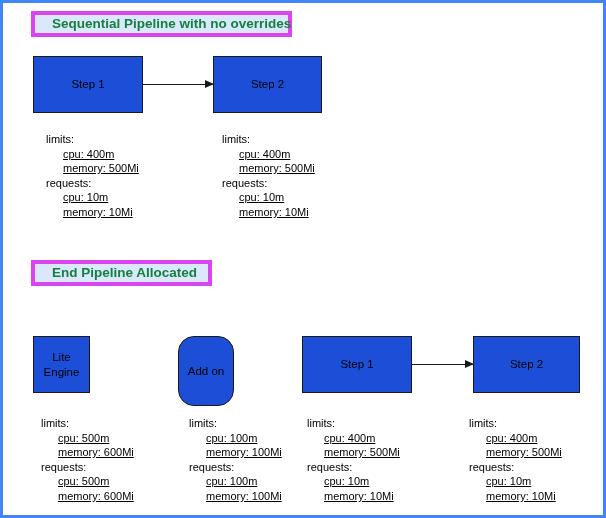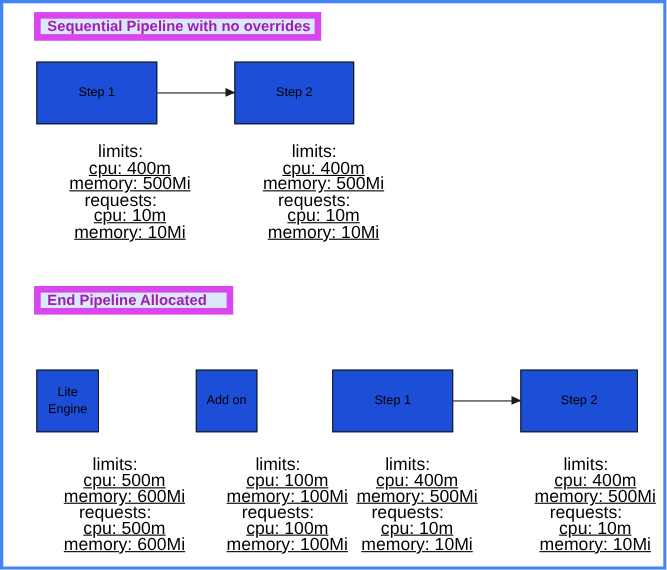--- a/index.html
+++ b/index.html
@@ -18,28 +18,28 @@
     box-sizing: border-box;
     background: #ffffff;
     border: 3px solid #4285f4;
     overflow: hidden;
   }
   
   .banner {
     position: absolute;
     box-sizing: border-box;
     background: #dae8fc;
-    border: 6px solid #d946ef;
-    color: #a21caf;
+    border: 4px solid #d946ef;
+    color: #15803d;
     font-weight: bold;
     font-size: 13.5px;
     line-height: 1;
     display: flex;
     align-items: center;
-    padding-left: 6px;
+    padding-left: 17px;
     white-space: nowrap;
   }
   #banner-pipeline {
     left: 28px;
     top: 8px;
     width: 261px;
     height: 26px;
   }
   #banner-end-resources {
     left: 28px;
@@ -61,21 +61,21 @@
     align-items: center;
     justify-content: center;
     text-align: center;
     white-space: pre-line;
   }
   
   #node-r1-step1 { left: 30px;  top: 53px; width: 110px; height: 57px; }
   #node-r1-step2 { left: 210px; top: 53px; width: 109px; height: 57px; }
   
   #node-r2-lite-engine { left: 30px;  top: 333px; width: 57px;  height: 57px; }
-  #node-r2-add-on      { left: 175px; top: 333px; width: 56px;  height: 57px; }
+  #node-r2-add-on      { left: 175px; top: 333px; width: 56px;  height: 70px; border-radius: 16px; }
   #node-r2-step1       { left: 299px; top: 333px; width: 110px; height: 57px; }
   #node-r2-step2       { left: 470px; top: 333px; width: 107px; height: 57px; }
   
   .arrow {
     position: absolute;
     height: 9px;
   }
   .arrow .shaft {
     position: absolute;
     left: 0;
@@ -93,24 +93,23 @@
     border-top: 4.5px solid transparent;
     border-bottom: 4.5px solid transparent;
     border-left: 9px solid #1a1a1a;
   }
   #arrow-r1 { left: 140px; top: 77px; width: 71px; }
   #arrow-r2 { left: 409px; top: 357px; width: 62px; }
   
   .spec {
     position: absolute;
     color: #000000;
-    font-size: 16px;
+    font-size: 11px;
     line-height: 14.6px;
     white-space: nowrap;
-    text-align: center;
   }
   .spec .key { display: block; }
   .spec .item { display: block; padding-left: 17px; text-decoration: underline; }
   
   #spec-r1-step1 { left: 43px;  top: 129px; }
   #spec-r1-step2 { left: 219px; top: 129px; }
   
   #spec-r2-lite-engine { left: 38px;  top: 413px; }
   #spec-r2-add-on      { left: 186px; top: 413px; }
   #spec-r2-step1       { left: 304px; top: 413px; }

